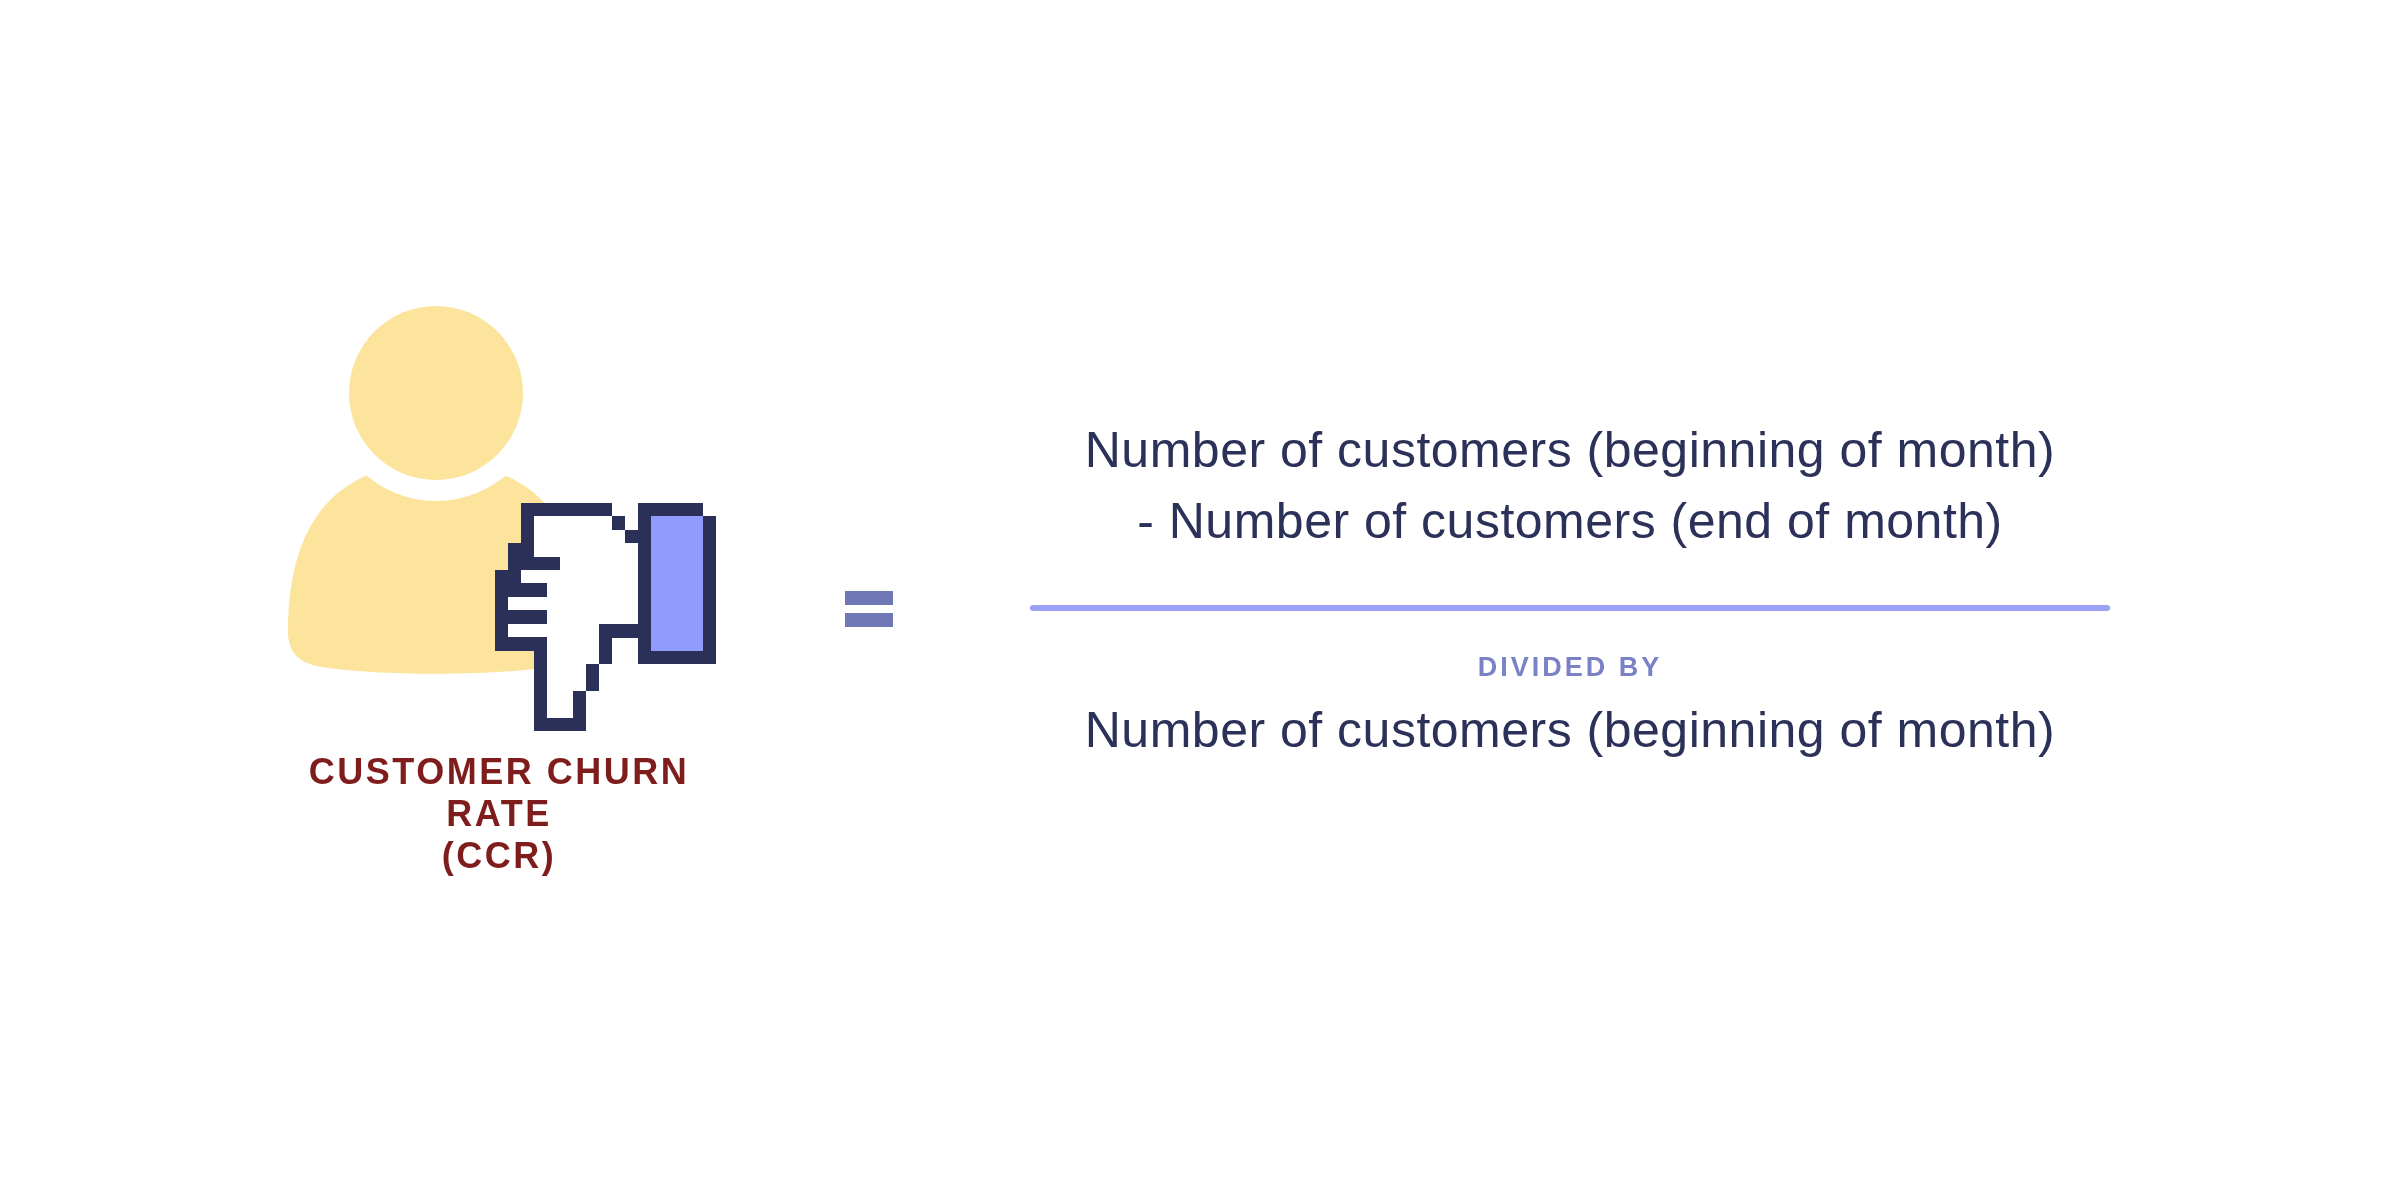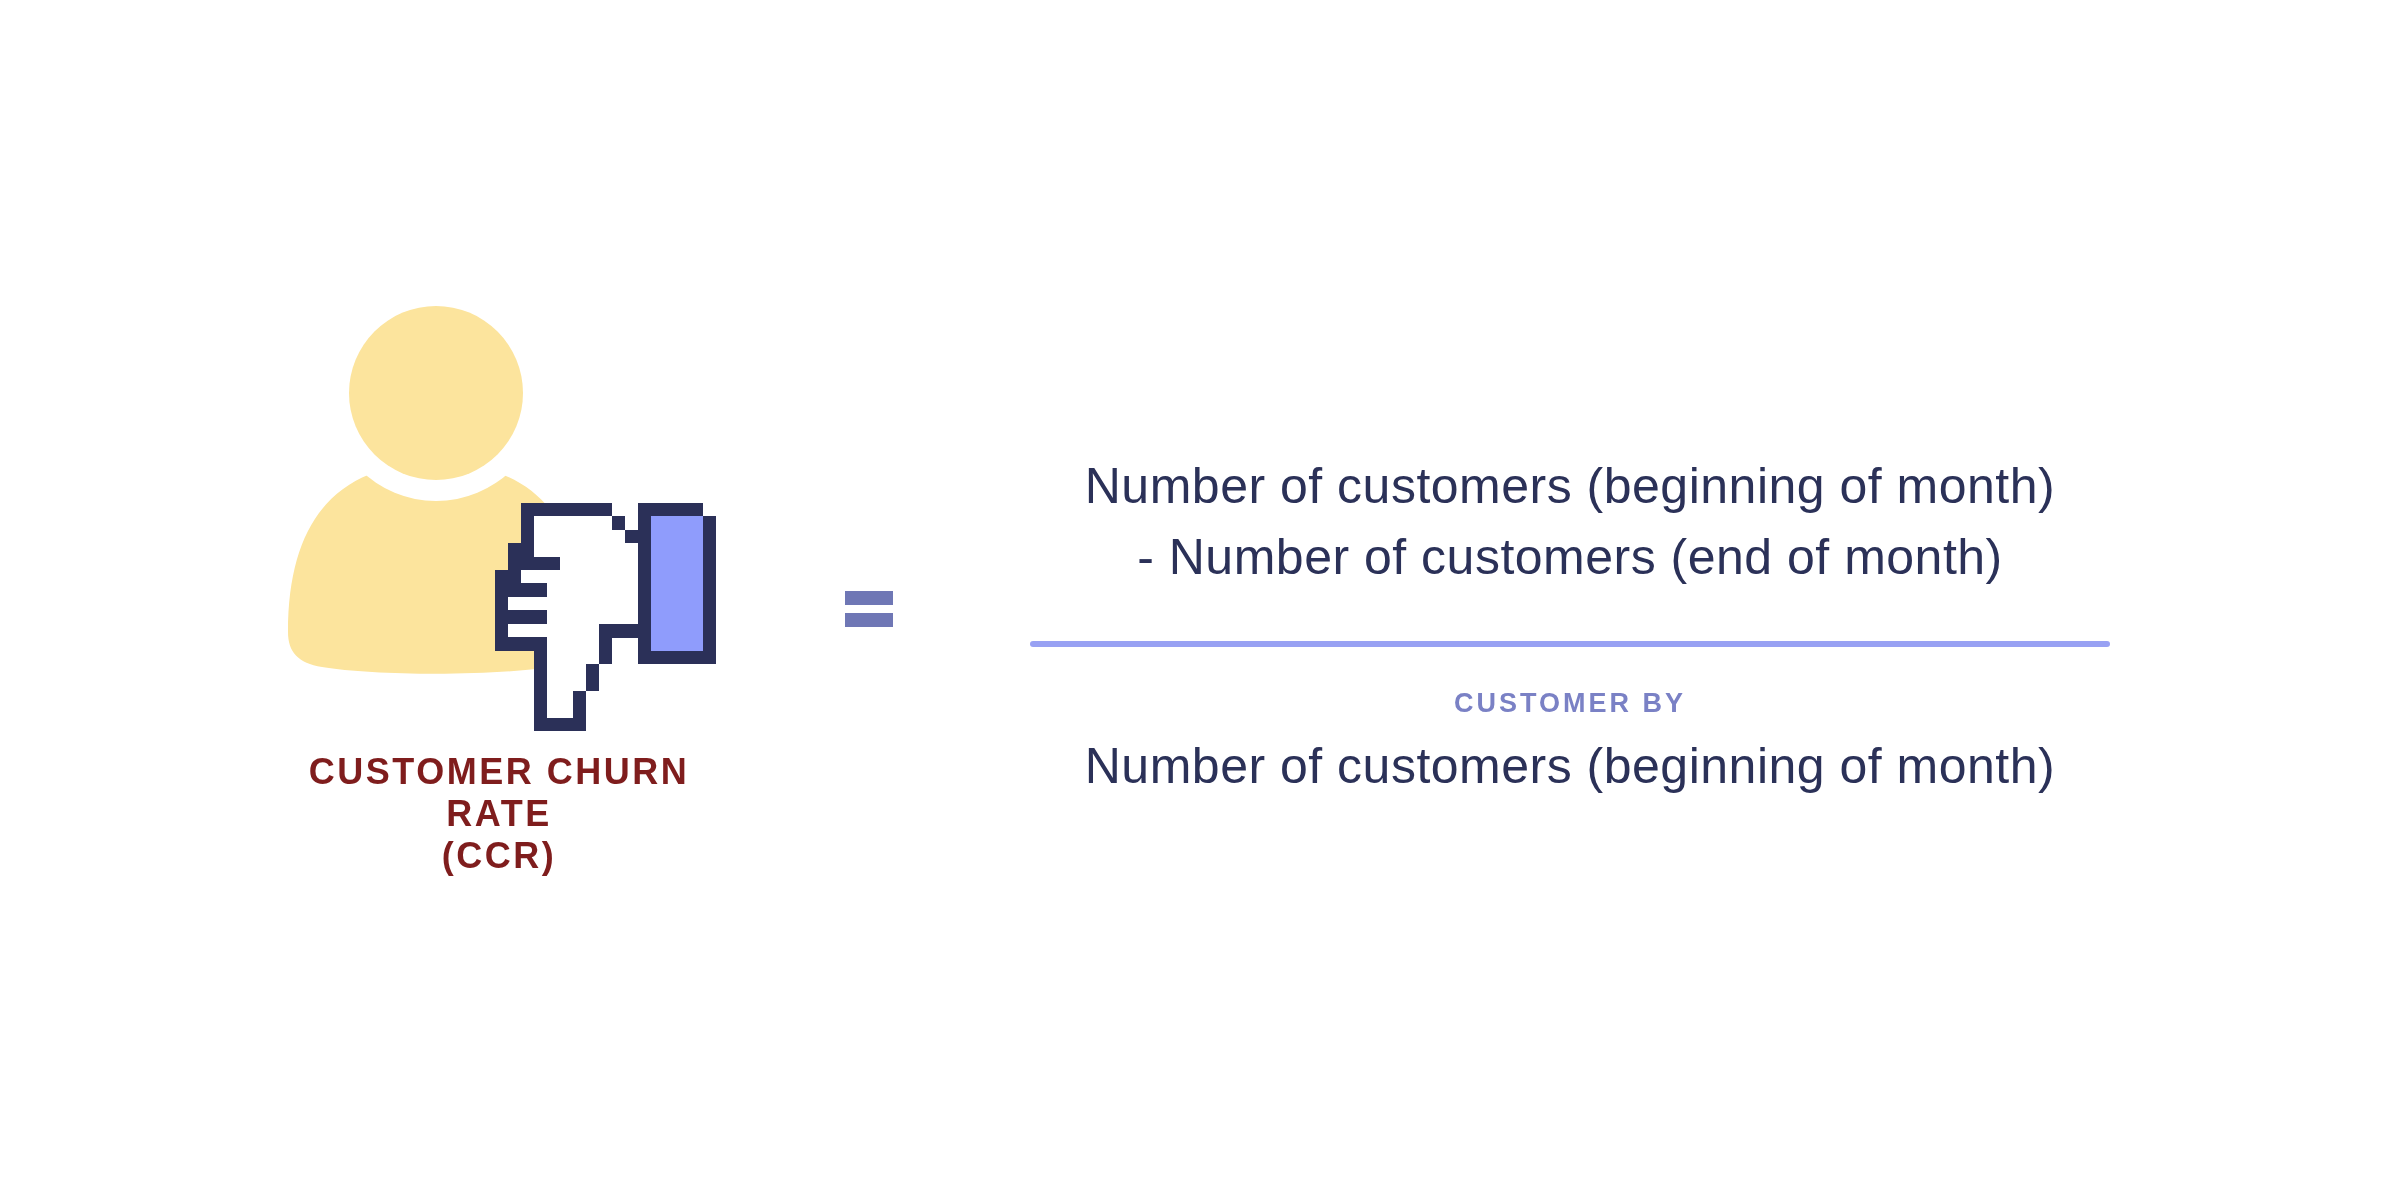--- a/index.html
+++ b/index.html
@@ -59,21 +59,20 @@
   }
   .equals .bar + .bar { margin-top: 8px; }
 
   
   .fraction {
     position: absolute;
     left: 1030px;
     top: 415px;
     width: 1080px;
     height: 360px;
-    margin-top: 36px;
   }
   .numerator {
     position: absolute;
     top: 0;
     left: 0;
     width: 100%;
     text-align: center;
     font-size: 50px;
     line-height: 71px;
     letter-spacing: 0.5px;
@@ -343,17 +342,17 @@
     <div class="bar"></div>
     <div class="bar"></div>
   </div>
 
   <div class="fraction">
     <div class="numerator">
       <div>Number of customers (beginning of month)</div>
       <div>- Number of customers (end of month)</div>
     </div>
     <div class="divider"></div>
-    <div class="divided-by">CUSTOMER BY</div>
+    <div class="divided-by">DIVIDED BY</div>
     <div class="denominator">Number of customers (beginning of month)</div>
   </div>
 
 </div>
 
 </body></html>

